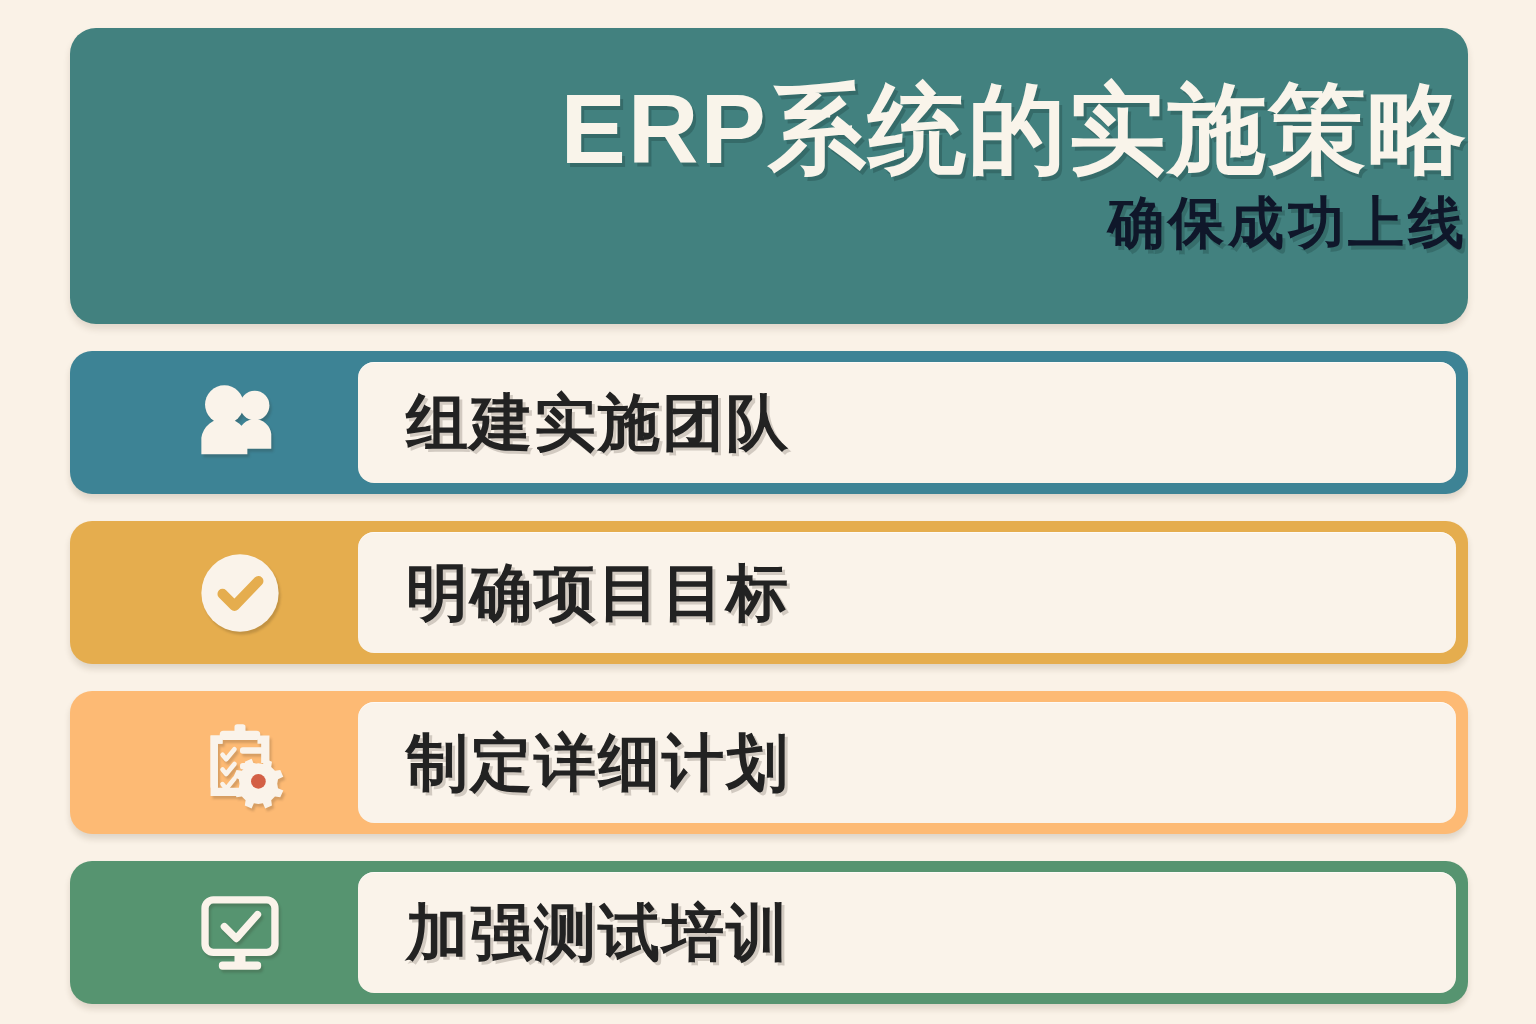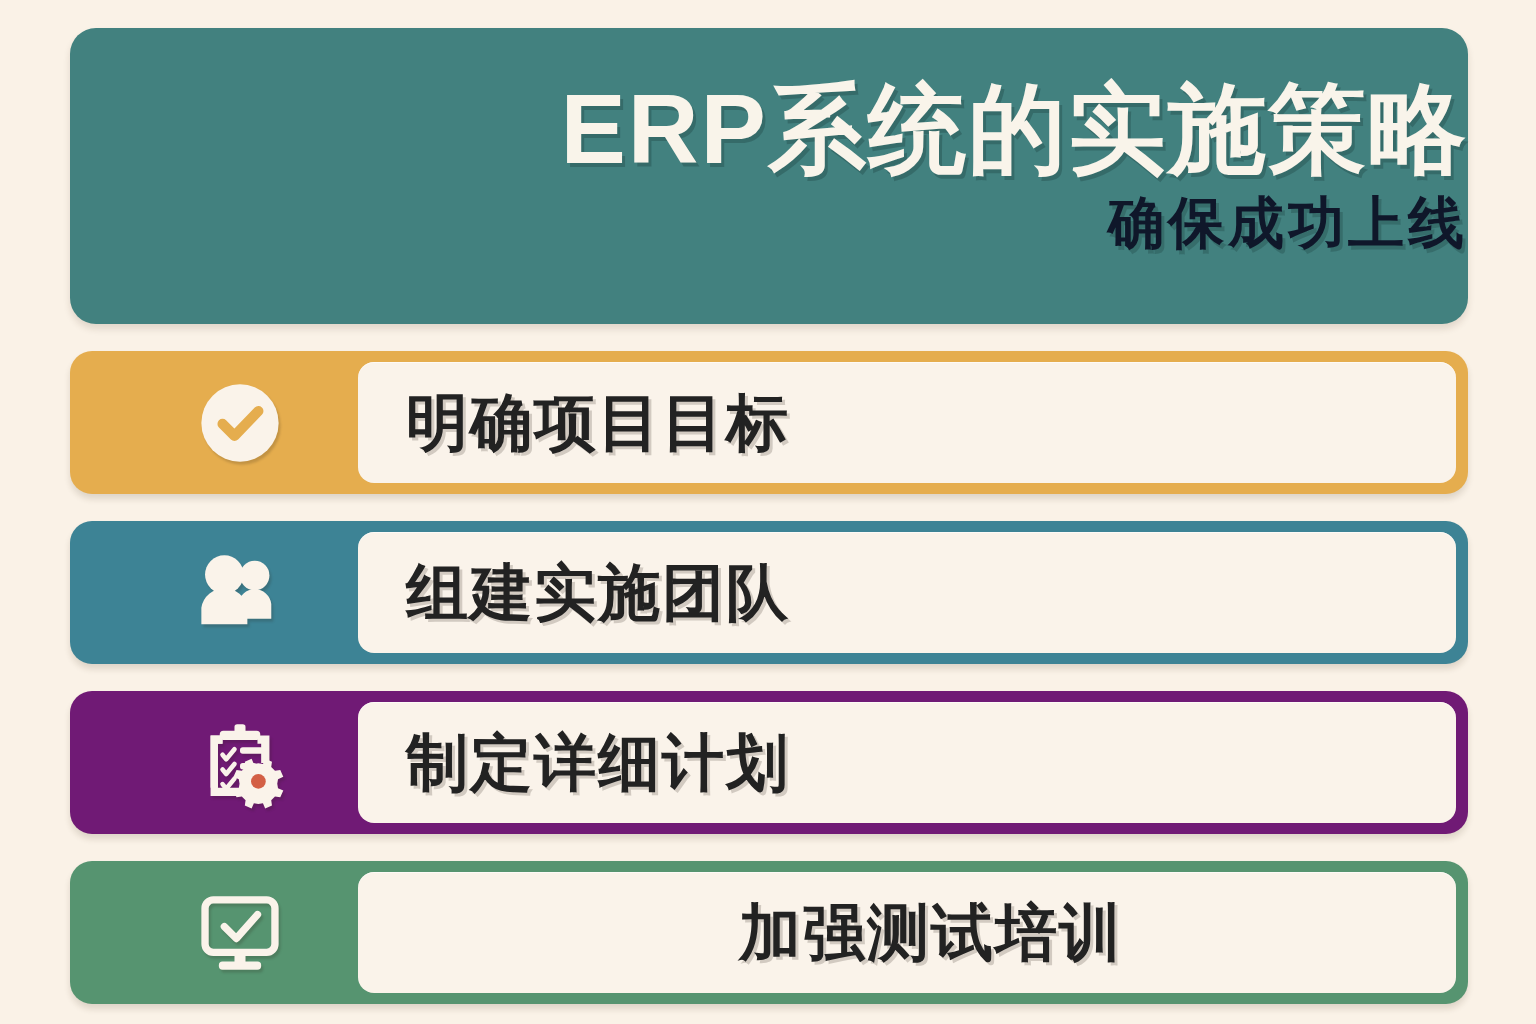--- a/index.html
+++ b/index.html
@@ -134,47 +134,47 @@
 
 <div id="poster" style="background: rgb(250, 242, 231);">
 
   <div class="header-banner" style="background: rgb(66, 129, 127);">
     <div class="header-title" style="color: rgb(249, 244, 234);">ERP系统的实施策略</div>
     <div class="header-subtitle" style="color: #0f172a;">确保成功上线</div>
   </div>
 
   <div class="steps">
 
-    <div class="step-row" style="background: rgb(229, 173, 78);">
-      <div class="step-icon-area">
-        <svg viewBox="0 0 100 100" aria-hidden="true">
-          <circle cx="50" cy="50" r="42" fill="#faf3ea"></circle>
-          <path d="M31 51 L44 64 L70 37" fill="none" stroke="#e5ad4e" stroke-width="11" stroke-linecap="round" stroke-linejoin="round"></path>
-        </svg>
-      </div>
-      <div class="step-card" style="background: rgb(250, 243, 234);">
-        <span class="step-label" style="color: rgb(34, 34, 34);">明确项目目标</span>
-      </div>
-    </div>
-
     <div class="step-row" style="background: rgb(61, 131, 149);">
       <div class="step-icon-area">
         <svg viewBox="0 0 100 100" aria-hidden="true">
           <circle cx="66" cy="31" r="16" fill="#faf3ea"></circle>
           <path d="M48 78 V62 a18 18 0 0 1 18 -16 a18 18 0 0 1 18 16 V78 Z" fill="#faf3ea"></path>
           <circle cx="33" cy="30" r="21" fill="#faf3ea"></circle>
           <path d="M8 84 V66 a25 25 0 0 1 25 -21 a25 25 0 0 1 25 21 V84 Z" fill="#faf3ea"></path>
         </svg>
       </div>
       <div class="step-card" style="background: rgb(250, 243, 234);">
         <span class="step-label" style="color: rgb(34, 34, 34);">组建实施团队</span>
       </div>
     </div>
 
-    <div class="step-row" style="background: #701a75;">
+    <div class="step-row" style="background: rgb(229, 173, 78);">
+      <div class="step-icon-area">
+        <svg viewBox="0 0 100 100" aria-hidden="true">
+          <circle cx="50" cy="50" r="42" fill="#faf3ea"></circle>
+          <path d="M31 51 L44 64 L70 37" fill="none" stroke="#e5ad4e" stroke-width="11" stroke-linecap="round" stroke-linejoin="round"></path>
+        </svg>
+      </div>
+      <div class="step-card" style="background: rgb(250, 243, 234);">
+        <span class="step-label" style="color: rgb(34, 34, 34);">明确项目目标</span>
+      </div>
+    </div>
+
+    <div class="step-row" style="background: #fdba74;">
       <div class="step-icon-area">
         <svg viewBox="0 0 100 100" aria-hidden="true">
 
           <path d="M18 20 h13 v9 h-5 v48 h42 v-9 h9 v18 H18 Z" fill="#faf3ea"></path>
           <path d="M18 20 h13 v9 h-5 v48 h-8 Z" fill="#faf3ea"></path>
           <path d="M69 20 h13 v30 h-9 v-21 h-4 Z" fill="#faf3ea"></path>
 
           <rect x="28" y="15" width="44" height="10" rx="4" fill="#faf3ea"></rect>
           <rect x="44" y="8" width="12" height="10" rx="3" fill="#faf3ea"></rect>
 
@@ -197,19 +197,19 @@
 
     <div class="step-row" style="background: rgb(86, 148, 112);">
       <div class="step-icon-area">
         <svg viewBox="0 0 100 100" aria-hidden="true">
           <rect x="12" y="14" width="76" height="57" rx="9" fill="none" stroke="#faf3ea" stroke-width="8"></rect>
           <path d="M33 43 L46 56 L69 30" fill="none" stroke="#faf3ea" stroke-width="8" stroke-linecap="round" stroke-linejoin="round"></path>
           <rect x="44" y="71" width="12" height="11" fill="#faf3ea"></rect>
           <rect x="27" y="81" width="46" height="9" rx="4" fill="#faf3ea"></rect>
         </svg>
       </div>
-      <div class="step-card" style="background: rgb(250, 243, 234); justify-content: center;">
+      <div class="step-card" style="background: rgb(250, 243, 234);">
         <span class="step-label" style="color: rgb(34, 34, 34);">加强测试培训</span>
       </div>
     </div>
 
   </div>
 </div>
 
 </body></html>

